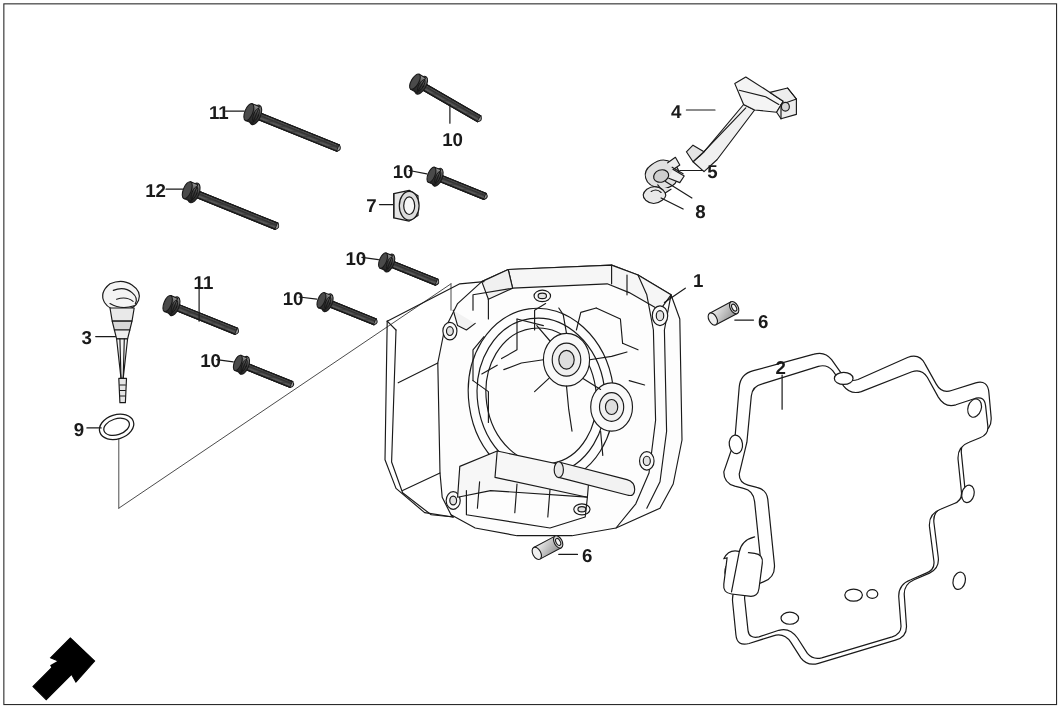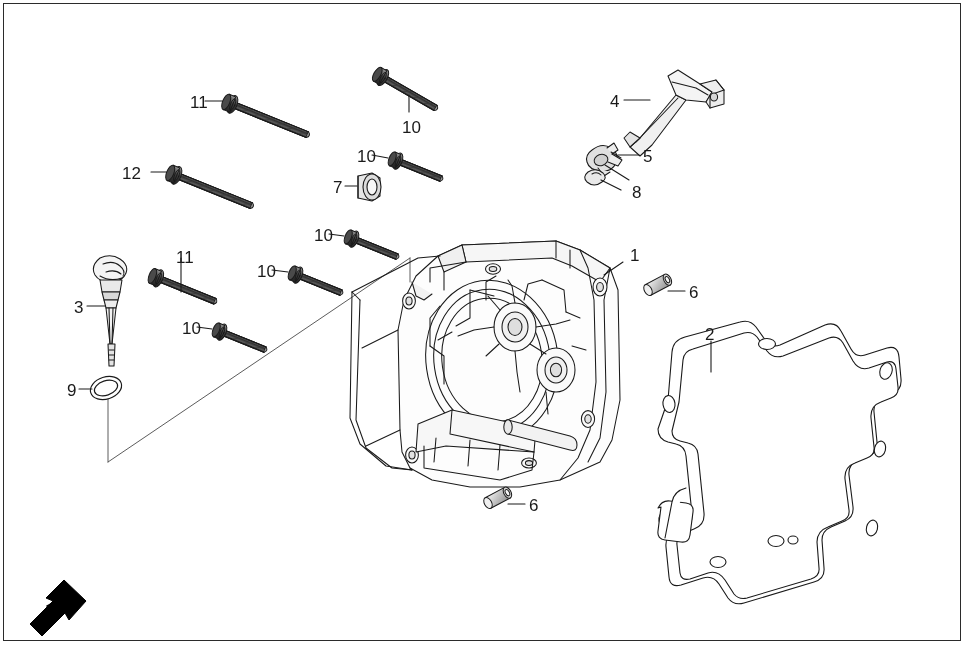--- a/index.html
+++ b/index.html
@@ -36,20 +36,21 @@
     height: 645px;
   }
   .callout-label {
     position: absolute;
     font-family: "Liberation Sans", sans-serif;
     font-size: 17px;
     color: #1a1a1a;
     line-height: 1;
     white-space: nowrap;
     user-select: none;
+    font-weight: bold;
   }
   #fr-label {
     position: absolute;
     font-family: "Liberation Sans", sans-serif;
     font-size: 19px;
     font-weight: 700;
     color: #000000;
     letter-spacing: 1px;
     transform: rotate(-30deg);
     transform-origin: left bottom;
@@ -378,17 +379,17 @@
   <div class="callout-label" style="left:333px; top:179px;">7</div>
   <div class="callout-label" style="left:632px; top:184px;">8</div>
   <div class="callout-label" style="left:67px;  top:382px;">9</div>
   <div class="callout-label" style="left:402px; top:119px;">10</div>
   <div class="callout-label" style="left:357px; top:148px;">10</div>
   <div class="callout-label" style="left:314px; top:227px;">10</div>
   <div class="callout-label" style="left:257px; top:263px;">10</div>
   <div class="callout-label" style="left:182px; top:320px;">10</div>
   <div class="callout-label" style="left:190px; top:94px;">11</div>
   <div class="callout-label" style="left:176px; top:249px;">11</div>
-  <div class="callout-label" style="left:122px; top:165px;">12</div>
+  <div class="callout-label" style="left:132px; top:165px;">12</div>
 
   <div id="fr-label" style="left:54px; top:600px;">FR.</div>
 
 </div>
 
 </body></html>

